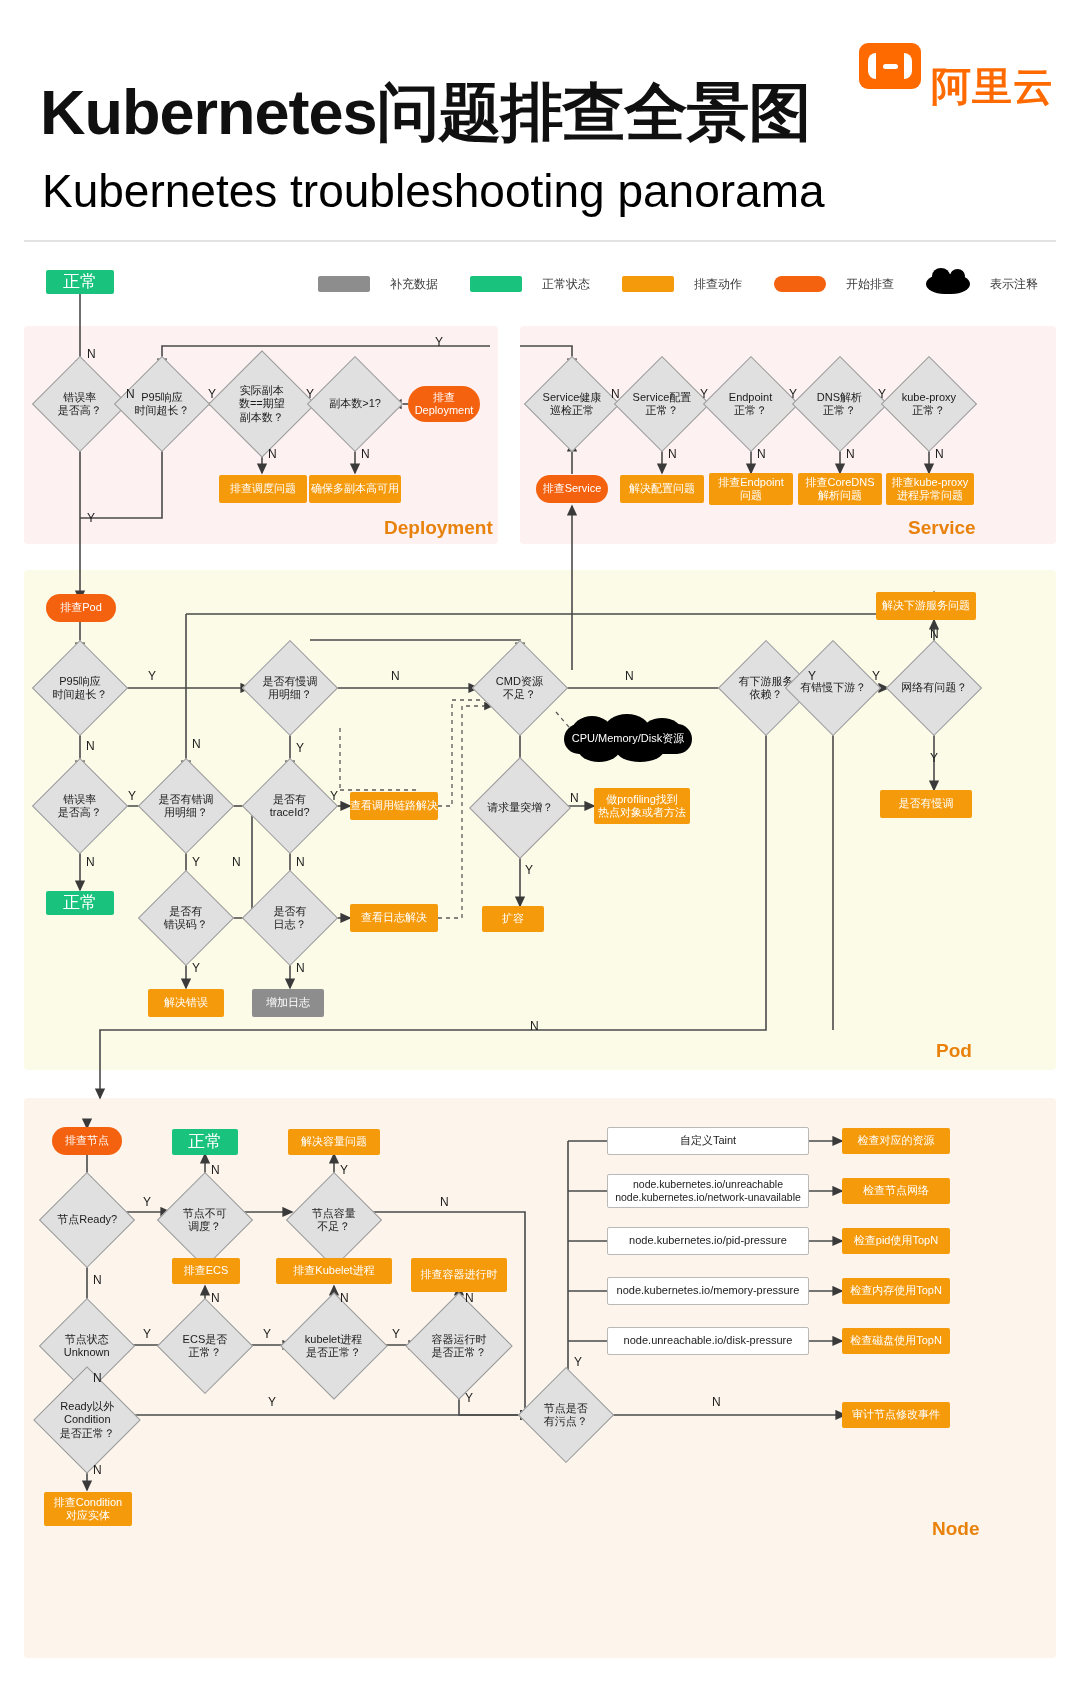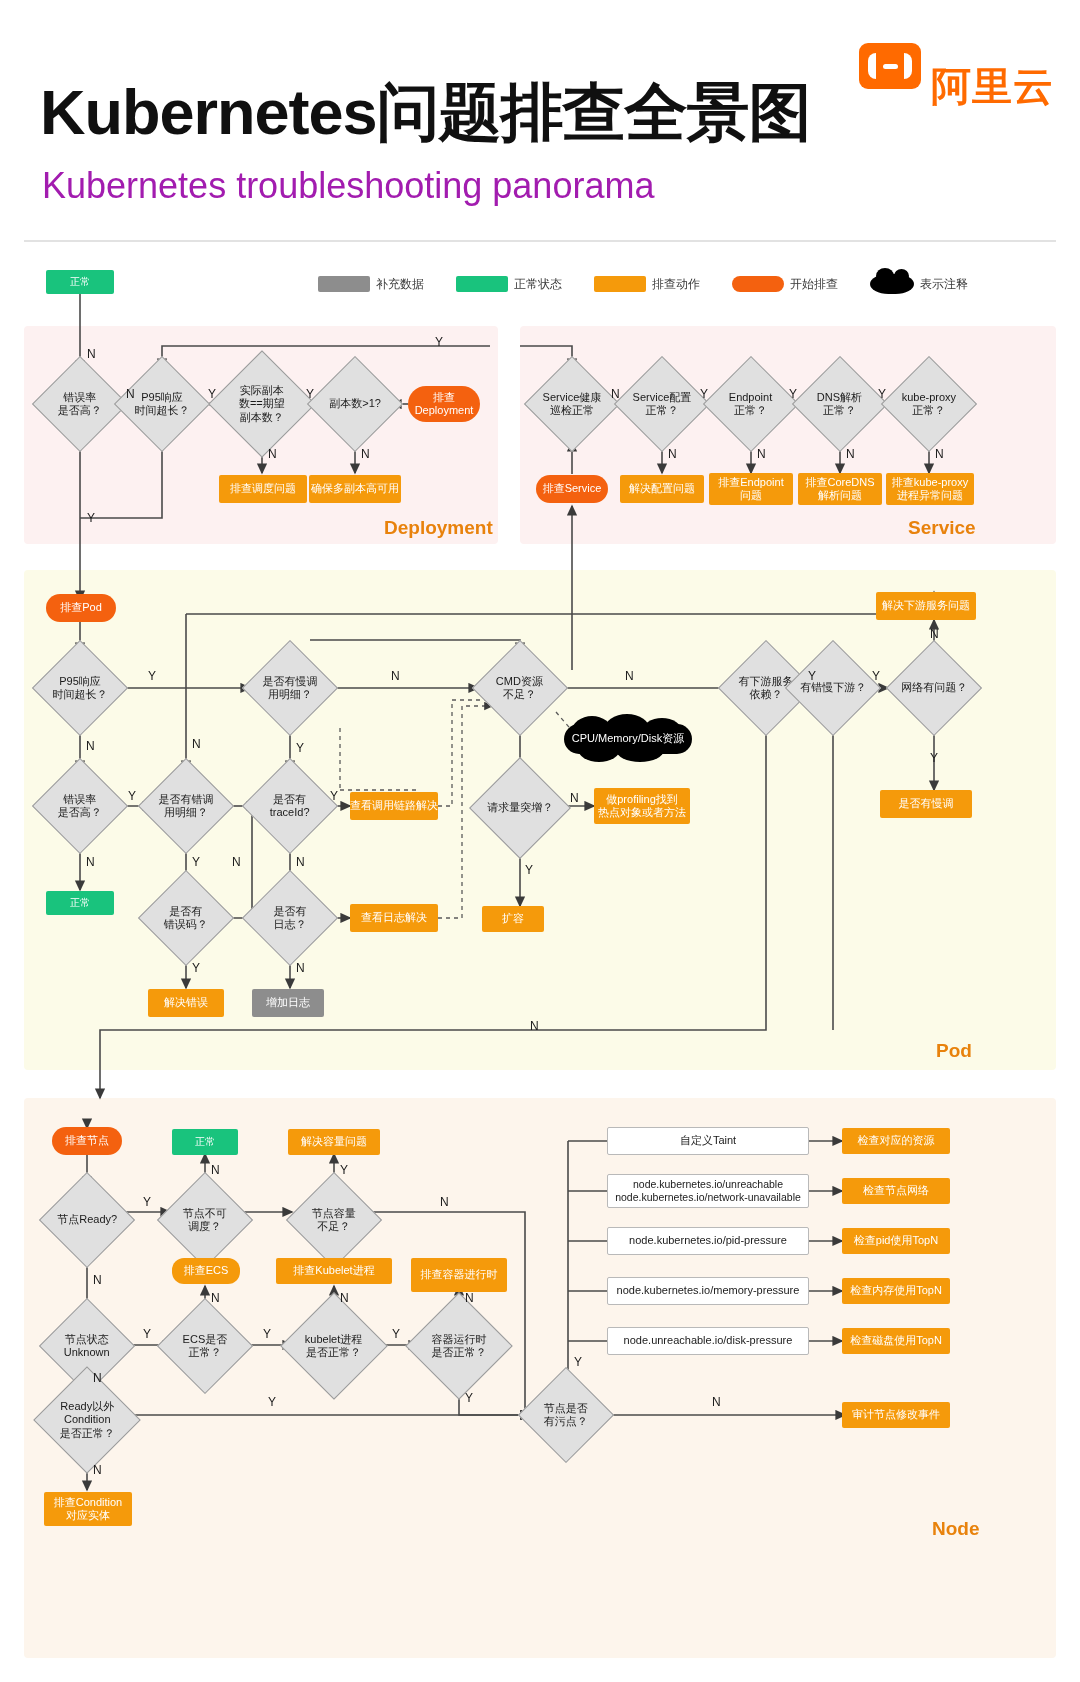--- a/index.html
+++ b/index.html
@@ -46,35 +46,35 @@
   }
 
   #title-zh {
     position: absolute; left: 40px; top: 78px;
     font-size: 63px; font-weight: bold; color: #101010;
     letter-spacing: -1px; line-height: 1.1;
     white-space: nowrap;
   }
   #title-en {
     position: absolute; left: 42px; top: 165px;
-    font-size: 36px; color: #a21caf; line-height: 1.15;
+    font-size: 46px; color: #000000; line-height: 1.15;
     white-space: nowrap;
   }
   #hdr-rule {
     position: absolute; left: 24px; top: 240px;
     width: 1032px; height: 2px; background: #e2e2e2;
   }
 
   
   #legend {
     position: absolute; left: 318px; top: 273px;
     width: 700px; height: 22px;
     display: flex; align-items: center; gap: 32px;
   }
-  .legend-item { display: flex; align-items: center; gap: 6px; }
+  .legend-item { display: flex; align-items: center; gap: 20px; }
   .legend-swatch { width: 52px; height: 16px; border-radius: 2px; }
   .legend-swatch.pill { border-radius: 9px; }
   .legend-swatch.cloud {
     width: 44px; height: 20px; background: #000; border-radius: 50% / 60%;
     position: relative;
   }
   .legend-swatch.cloud::before {
     content:""; position:absolute; left:6px; top:-6px; width:18px; height:16px;
     background:#000; border-radius:50%;
   }
@@ -111,21 +111,21 @@
   }
   .diamond > span { transform: rotate(-45deg); display: block; }
 
   .rect-orange {
     background: #f59a0b; color: #ffffff; font-size: 11px;
     border-radius: 2px;
   }
   .rect-green {
     background: #1bc happy; }
   .rect-green {
-    background: #19c37d; color: #ffffff; font-size: 10px; border-radius: 2px;
+    background: #19c37d; color: #ffffff; font-size: 17px; border-radius: 2px;
   }
   .rect-gray {
     background: #8d8d8d; color: #ffffff; font-size: 11px; border-radius: 2px;
   }
   .rect-white {
     background: #ffffff; color: #1a1a1a; font-size: 11px;
     border: 1px solid #b9b9b9; border-radius: 2px;
   }
   .pill-start {
     background: #f4610f; color: #ffffff; font-size: 11px;
@@ -488,21 +488,21 @@
 
   <div class="node rect-green" style="left:172px; top:1129px; width:66px; height:26px;"><span>正常</span></div>
   <div class="node rect-orange" style="left:288px; top:1129px; width:92px; height:26px;"><span>解决容量问题</span></div>
 
   <div class="node diamond" style="left:53px; top:1186px; width:68px; height:68px;"><span>节点Ready?</span></div>
   <div class="node diamond" style="left:171px; top:1186px; width:68px; height:68px;"><span>节点不可
 调度？</span></div>
   <div class="node diamond" style="left:300px; top:1186px; width:68px; height:68px;"><span>节点容量
 不足？</span></div>
 
-  <div class="node rect-orange" style="left:172px; top:1258px; width:68px; height:26px;border-radius:12px;"><span>排查ECS</span></div>
+  <div class="node rect-orange" style="left:172px; top:1258px; width:68px; height:26px;"><span>排查ECS</span></div>
   <div class="node rect-orange" style="left:276px; top:1258px; width:116px; height:26px;"><span>排查Kubelet进程</span></div>
   <div class="node rect-orange" style="left:411px; top:1258px; width:96px; height:34px;"><span>排查容器进行时</span></div>
 
   <div class="node diamond" style="left:53px; top:1312px; width:68px; height:68px;"><span>节点状态
 Unknown</span></div>
   <div class="node diamond" style="left:171px; top:1312px; width:68px; height:68px;"><span>ECS是否
 正常？</span></div>
   <div class="node diamond" style="left:296px; top:1308px; width:76px; height:76px;"><span>kubelet进程
 是否正常？</span></div>
   <div class="node diamond" style="left:421px; top:1308px; width:76px; height:76px;"><span>容器运行时

